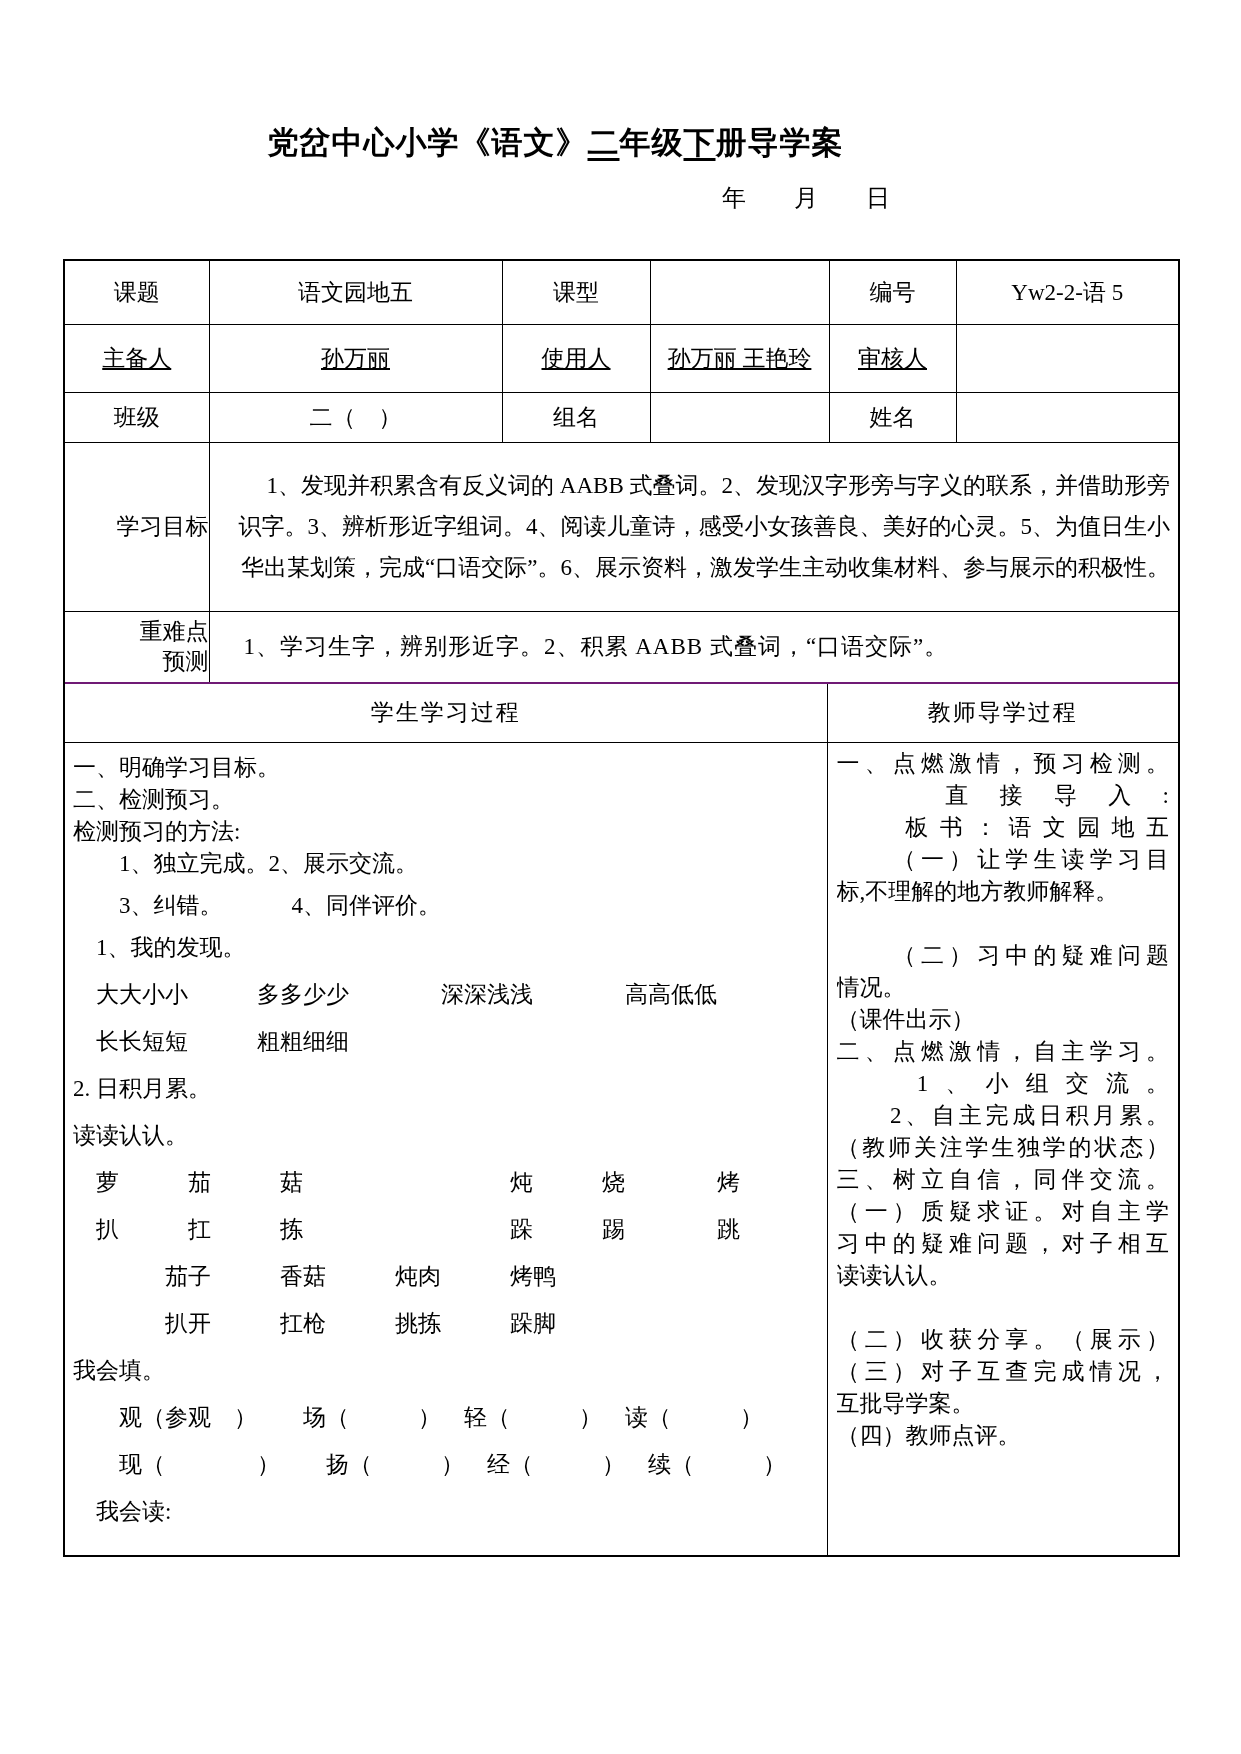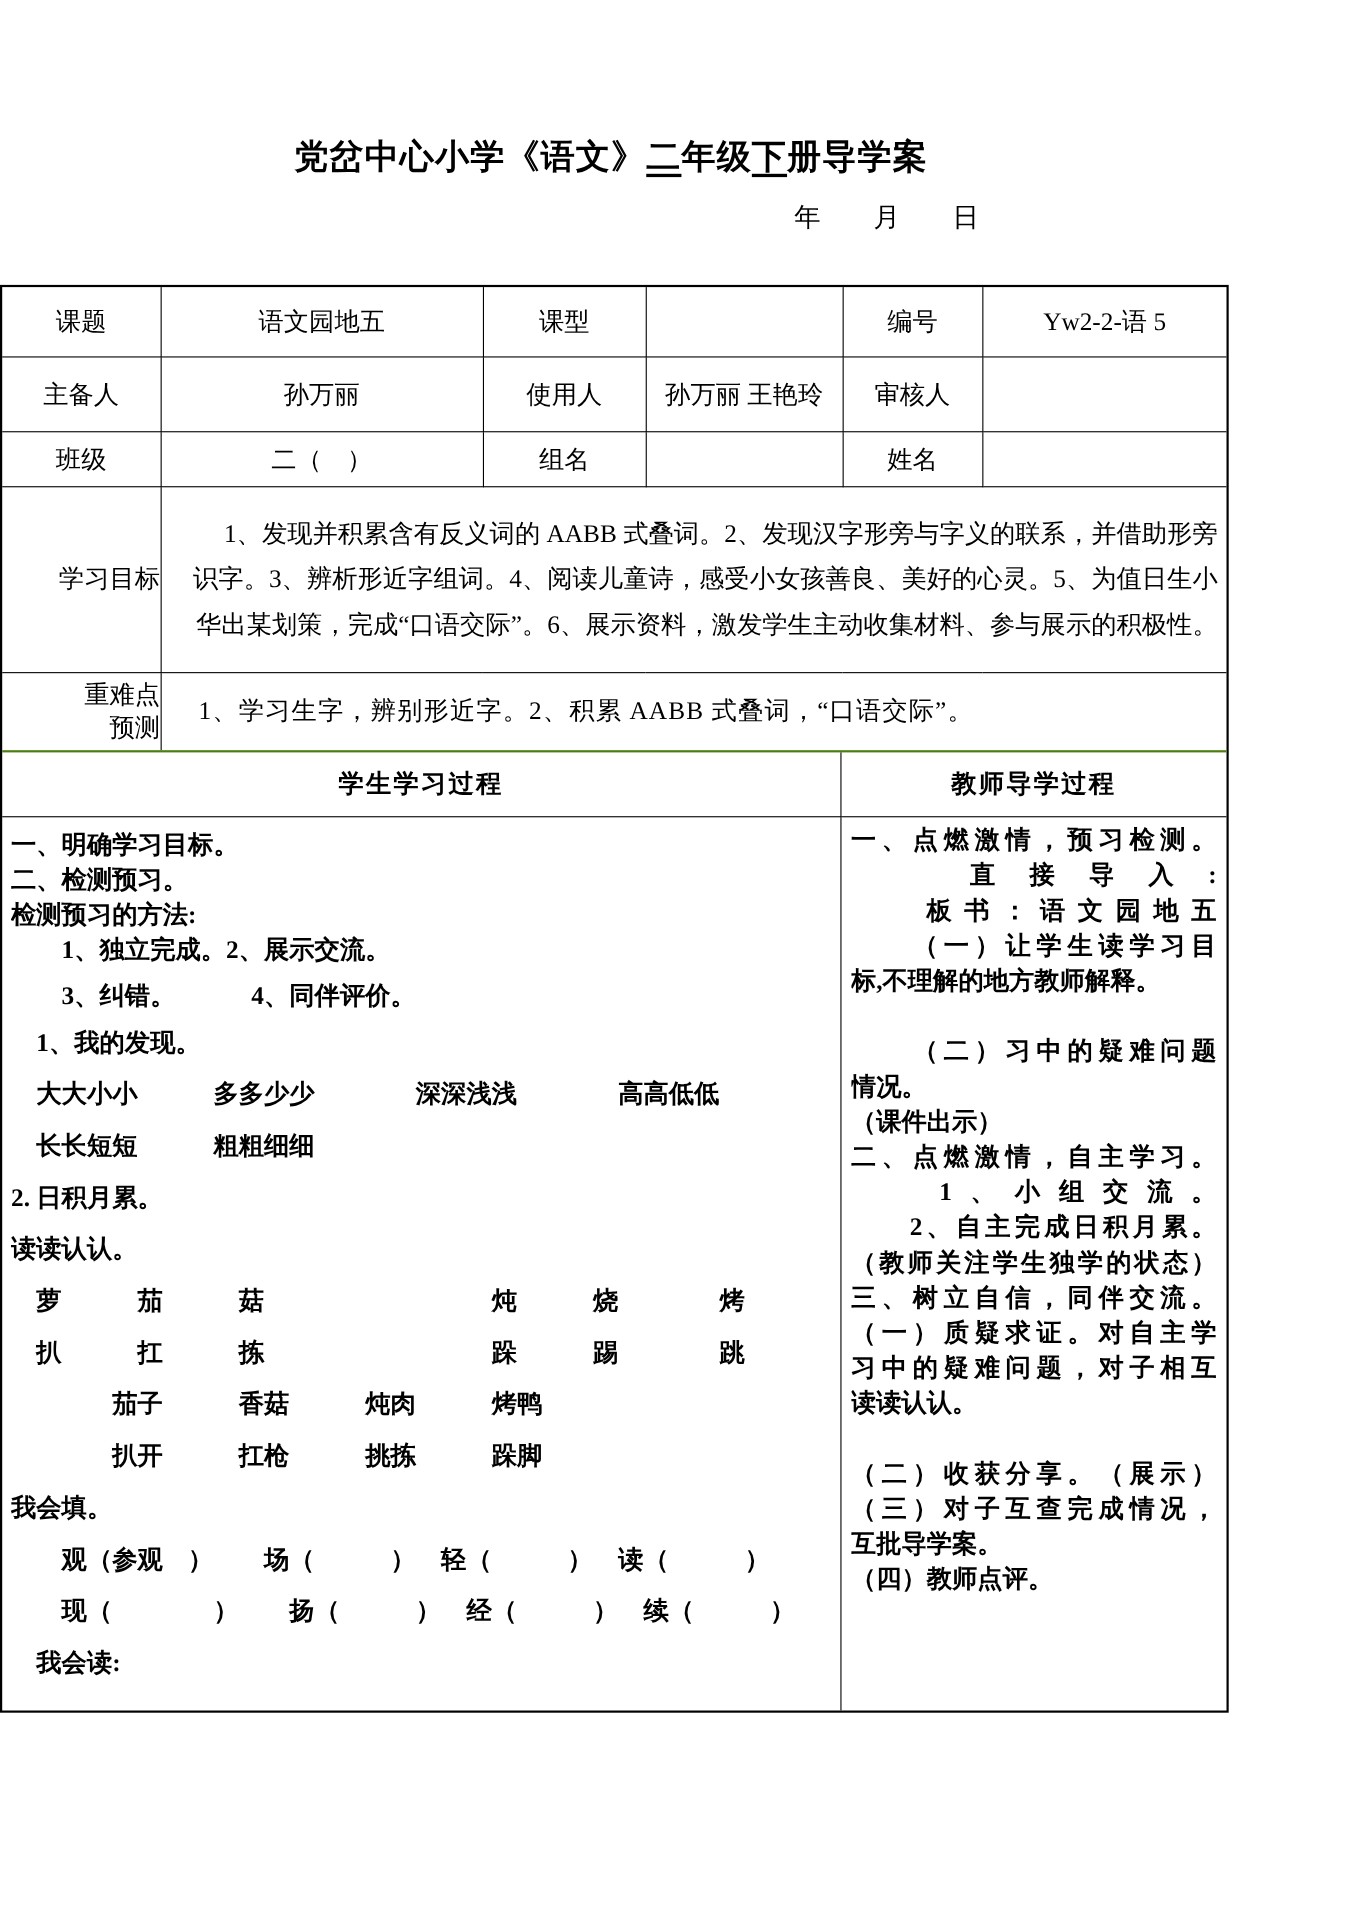--- a/index.html
+++ b/index.html
@@ -30,42 +30,42 @@
   .date-line {
     text-align: right;
     padding-right: 290px;
     font-size: 24px;
     line-height: 36px;
     margin-top: 14px;
     margin-bottom: 43px;
     white-space: pre;
   }
   
-  .tablewrap { width: 1117px; border: 2px solid #000; }
+  .tablewrap { width: 1117px; margin-left: 63px; border: 2px solid #000; }
   table { width: 100%; border-collapse: collapse; table-layout: fixed; border-style: hidden; }
   td { border: 1px solid #000; font-size: 23px; overflow: hidden; }
   .c { text-align: center; vertical-align: middle; }
   .info-row1 td { height: 63px; }
-  .info-row2 td { height: 68px; }
+  .info-row2 td { height: 68px; text-decoration: underline; }
   .info-row3 td { height: 50px; }
   .goals-row td { height: 169px; text-align: right; }
   .key-row td { height: 71px; }
   .prep-row td { height: 34px; }
   .goals-text {
     vertical-align: middle;
     text-align: justify;
     padding: 2px 8px 2px 8px;
     line-height: 41px;
     text-indent: 2em;
   }
   .key-label div { line-height: 30px; text-align: right; }
   .key-text { vertical-align: middle; padding-left: 34px; letter-spacing: 1px; }
   .prep-label { letter-spacing: 3px; }
   .prep-text { padding-left: 10px; }
-  .sec2 { border-top: 2px solid #4d7c0f; font-weight: bold; }
+  .sec2 { border-top: 2px solid #701a75; }
   .proc-head td { height: 58px; font-size: 23px; letter-spacing: 2px; }
   .body-row td { height: 813px; vertical-align: top; }
   
   .scol { padding: 10px 6px 0 8px; }
   .tcol { padding: 8px 9px 0 9px; }
   .line {
     font-size: 23px;
     white-space: pre;
     overflow: hidden;
   }

